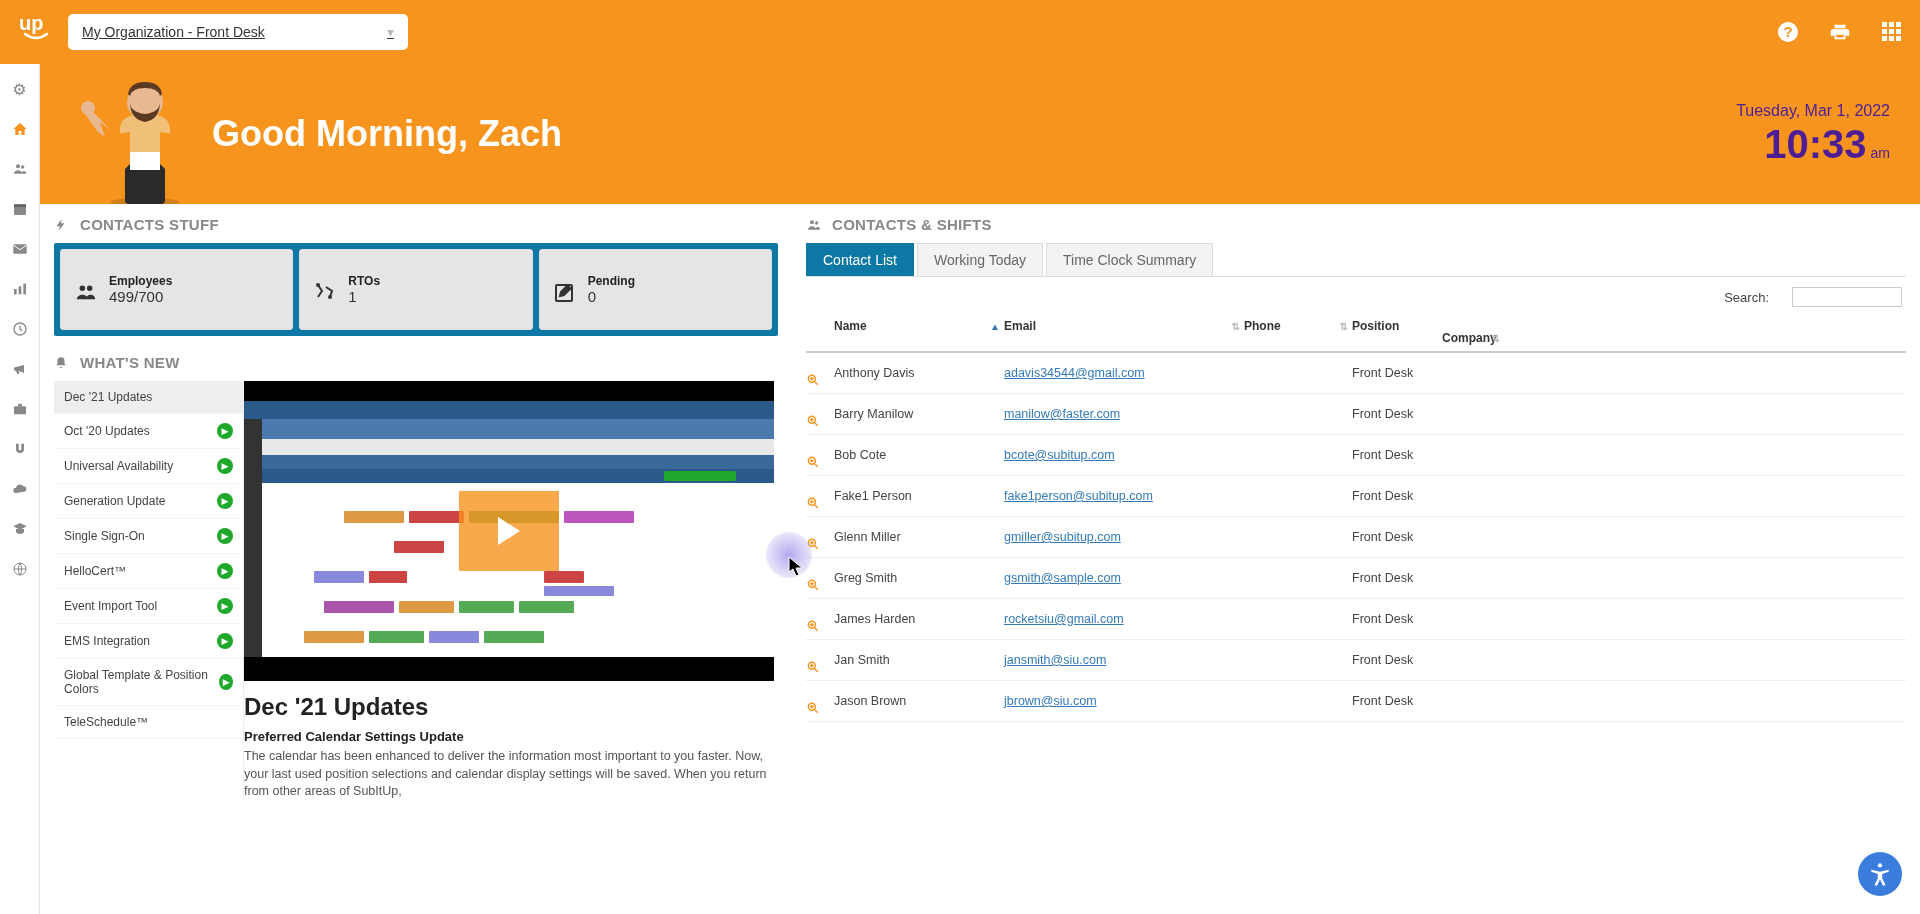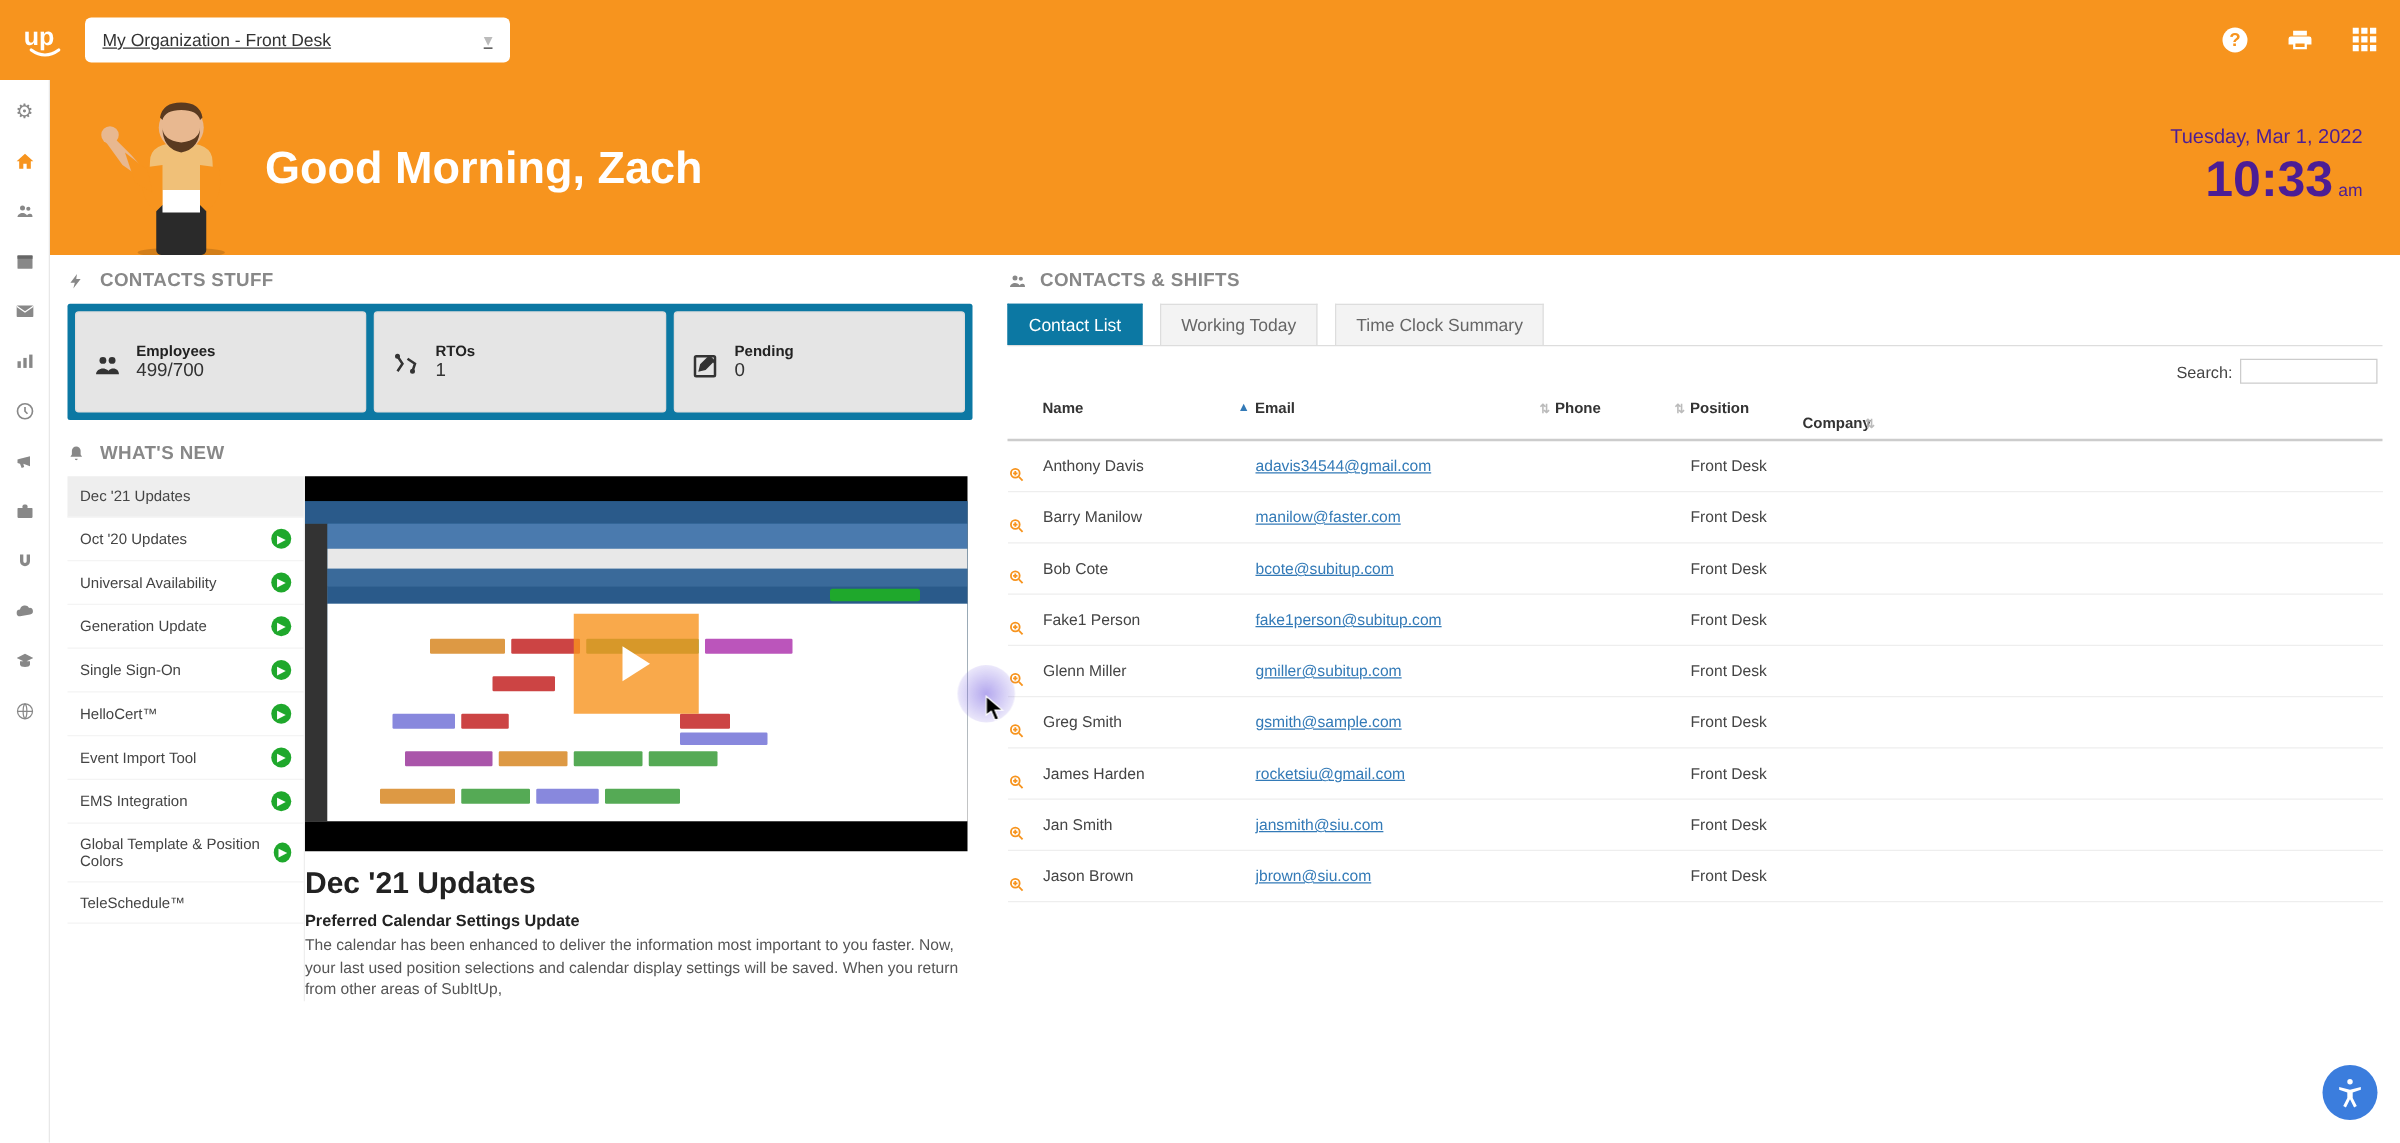--- a/index.html
+++ b/index.html
@@ -1,19 +1,19 @@
 <!DOCTYPE html>
 <html><head>
 <meta charset="utf-8">
 <style>
 * { box-sizing: border-box; margin: 0; padding: 0; font-family: Arial, Helvetica, sans-serif; }
 body { width: 1920px; height: 914px; overflow: hidden; background: #fff; position: relative; }
 
 .topbar { height: 64px; background: #f7941e; display: flex; align-items: center; padding: 0 16px; position: relative; }
-.logo { width: 40px; height: 40px; display: flex; align-items: center; justify-content: center; color: #701a75; font-size: 24px; font-weight: bold; margin-right: 12px; }
+.logo { width: 40px; height: 40px; display: flex; align-items: flex-start; justify-content: center; color: #701a75; font-size: 24px; font-weight: bold; margin-right: 12px; }
 .org-select { width: 340px; height: 36px; background: #fff; border-radius: 5px; display: flex; align-items: center; padding: 0 14px; justify-content: space-between; color: #333; font-size: 14px; text-decoration: underline; }
 .top-right { margin-left: auto; display: flex; gap: 28px; align-items: center; }
 .top-icon { width: 24px; height: 24px; color: #fff; display: flex; align-items: center; justify-content: center; }
 
 .left-rail { position: absolute; left: 0; top: 64px; width: 40px; bottom: 0; background: #fff; border-right: 1px solid #e8e8e8; display: flex; flex-direction: column; align-items: center; padding-top: 16px; gap: 22px; }
 .rail-icon { width: 18px; height: 18px; color: #888; display: flex; align-items: center; justify-content: center; cursor: pointer; }
 .rail-icon.active { color: #f7941e; }
 
 .hero { position: absolute; left: 40px; top: 64px; right: 0; height: 140px; background: #f7941e; display: flex; align-items: center; padding-left: 30px; }
 .avatar-img { width: 130px; height: 140px; position: relative; }
@@ -44,24 +44,24 @@
 .wn-content { flex: 1; padding-left: 0; }
 .video-thumb { width: 530px; height: 300px; background: #000; position: relative; display: block; }
 .video-inner { position: absolute; inset: 20px 0 24px 0; background: linear-gradient(#2a6da1,#e8e8e8); }
 .play-btn { position: absolute; left: 50%; top: 50%; transform: translate(-50%,-50%); width: 100px; height: 80px; background: rgba(247,148,30,0.8); display: flex; align-items: center; justify-content: center; }
 .play-triangle { width: 0; height: 0; border-left: 22px solid #fff; border-top: 14px solid transparent; border-bottom: 14px solid transparent; }
 .article-title { font-size: 24px; font-weight: bold; margin: 12px 0 8px; color: #222; }
 .article-sub { font-size: 13px; font-weight: bold; color: #222; margin-bottom: 4px; }
 .article-body { font-size: 12.5px; color: #555; line-height: 1.4; }
 
 .tabs { display: flex; border-bottom: 1px solid #ddd; }
-.tab { padding: 8px 16px; font-size: 14px; color: #666; background: #f3f3f3; border: 1px solid #ddd; border-bottom: none; margin-right: 14px; cursor: pointer; }
+.tab { padding: 8px 16px; font-size: 14px; color: #666; background: #f3f3f3; border: 1px solid #ddd; border-bottom: none; margin-right: 3px; cursor: pointer; }
 .tab.active { background: #0c78a3; color: #fff; border-color: #0c78a3; }
 
-.search-row { display: flex; justify-content: flex-end; align-items: center; padding: 10px 4px 6px; font-size: 13px; color: #444; gap: 6px; }
+.search-row { display: flex; justify-content: flex-end; align-items: center; padding: 10px 4px 6px; font-size: 13px; color: #444; gap: 23px; }
 .search-row input { width: 110px; height: 20px; border: 1px solid #ccc; padding: 2px 4px; font-size: 12px; }
 
 .table-wrap { position: relative; }
 .thead { display: flex; border-bottom: 2px solid #ccc; padding: 6px 0; font-size: 12px; font-weight: bold; color: #333; }
 .col-detail { width: 28px; }
 .col-name { width: 170px; position: relative; }
 .col-email { width: 240px; position: relative; }
 .col-phone { width: 108px; position: relative; }
 .col-position { width: 90px; position: relative; }
 .col-company { width: 62px; position: relative; margin-top: 12px; }

